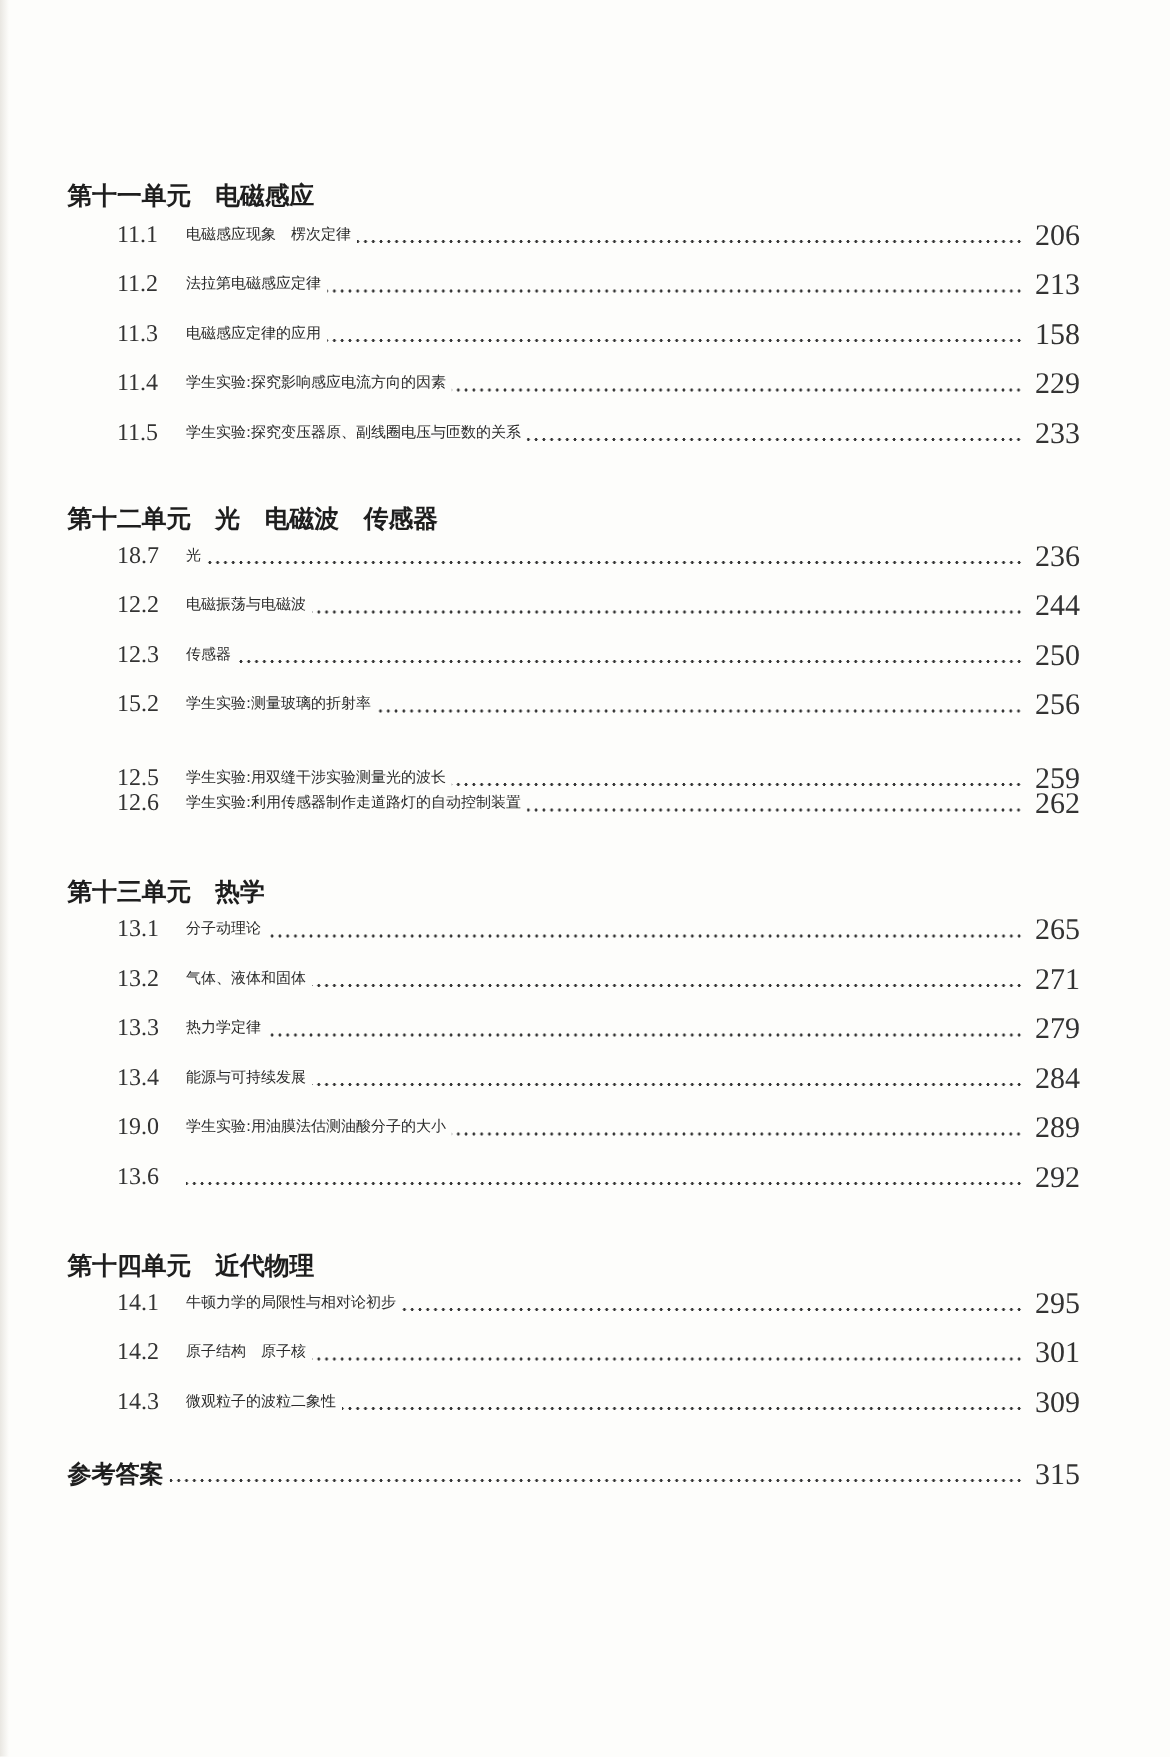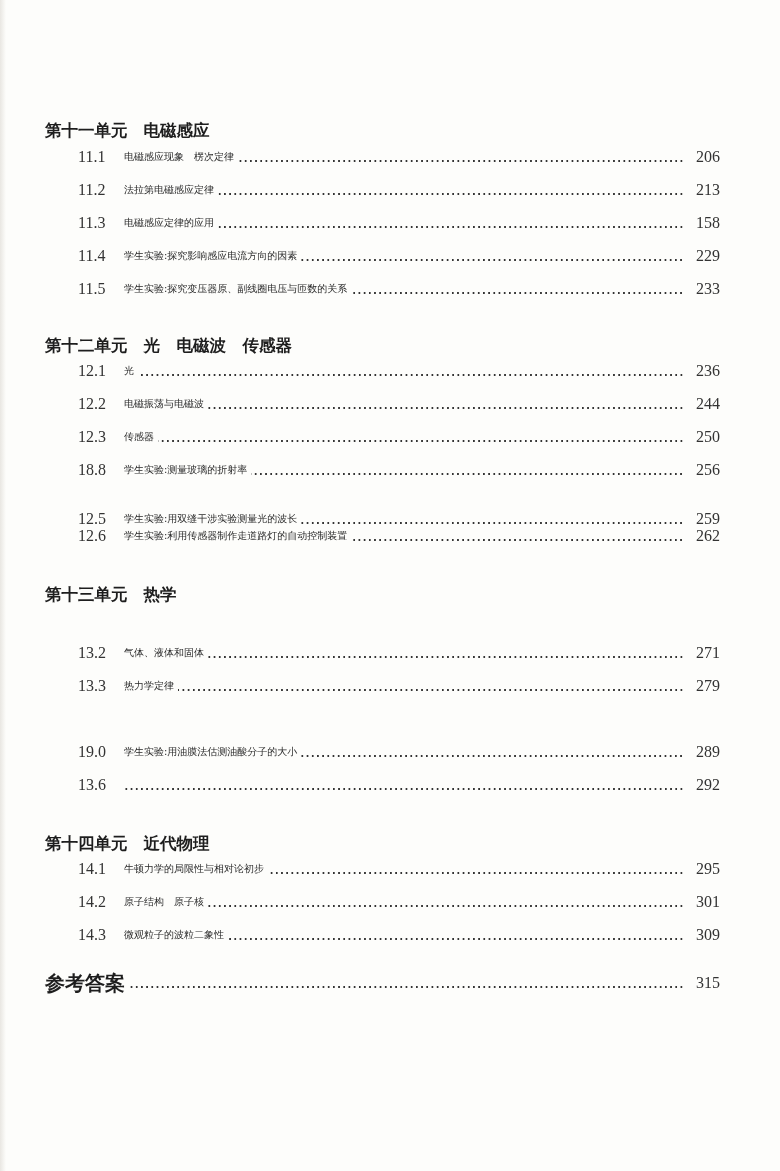--- a/index.html
+++ b/index.html
@@ -78,30 +78,30 @@
       height: 2px;
       background-image: radial-gradient(circle, #333 0.9px, transparent 1.1px);
       background-size: 5.2px 2px;
       background-repeat: repeat-x;
       background-position: right center;
     }
     .entry .page {
       flex: 0 0 28px;
       text-align: right;
       font-family: "Liberation Serif", "DejaVu Serif", serif;
-      font-size: 16px;
+      font-size: 20px;
       color: #333;
     }
     .entry.top-level {
       left: 45px;
       width: 675px;
     }
     .entry.top-level .title {
       font-weight: bold;
-      font-size: 20px;
+      font-size: 16px;
       color: #1e1e1e;
     }
   </style>
 </head>
 <body>
 
 <div class="page-edge"></div>
 
 <div class="toc">
 
@@ -134,70 +134,82 @@
   <div class="entry" style="top:278px">
     <span class="num">11.5</span>
     <span class="title">学生实验:探究变压器原、副线圈电压与匝数的关系</span>
     <span class="leader"></span>
     <span class="page">233</span>
   </div>
 
   <div class="unit-heading" style="top:336px"><span class="unit-no">第十二单元</span><span>光　电磁波　传感器</span></div>
 
   <div class="entry" style="top:360px">
-    <span class="num">12.1</span>
+    <span class="num">18.7</span>
     <span class="title">光</span>
     <span class="leader"></span>
     <span class="page">236</span>
   </div>
   <div class="entry" style="top:393px">
     <span class="num">12.2</span>
     <span class="title">电磁振荡与电磁波</span>
     <span class="leader"></span>
     <span class="page">244</span>
   </div>
   <div class="entry" style="top:426px">
     <span class="num">12.3</span>
     <span class="title">传感器</span>
     <span class="leader"></span>
     <span class="page">250</span>
   </div>
   <div class="entry" style="top:459px">
-    <span class="num">18.8</span>
+    <span class="num">15.2</span>
     <span class="title">学生实验:测量玻璃的折射率</span>
     <span class="leader"></span>
     <span class="page">256</span>
   </div>
   <div class="entry" style="top:508px">
     <span class="num">12.5</span>
     <span class="title">学生实验:用双缝干涉实验测量光的波长</span>
     <span class="leader"></span>
     <span class="page">259</span>
   </div>
   <div class="entry" style="top:525px">
     <span class="num">12.6</span>
     <span class="title">学生实验:利用传感器制作走道路灯的自动控制装置</span>
     <span class="leader"></span>
     <span class="page">262</span>
   </div>
 
   <div class="unit-heading" style="top:585px"><span class="unit-no">第十三单元</span><span>热学</span></div>
 
+  <div class="entry" style="top:609px">
+    <span class="num">13.1</span>
+    <span class="title">分子动理论</span>
+    <span class="leader"></span>
+    <span class="page">265</span>
+  </div>
   <div class="entry" style="top:642px">
     <span class="num">13.2</span>
     <span class="title">气体、液体和固体</span>
     <span class="leader"></span>
     <span class="page">271</span>
   </div>
   <div class="entry" style="top:675px">
     <span class="num">13.3</span>
     <span class="title">热力学定律</span>
     <span class="leader"></span>
     <span class="page">279</span>
   </div>
+  <div class="entry" style="top:708px">
+    <span class="num">13.4</span>
+    <span class="title">能源与可持续发展</span>
+    <span class="leader"></span>
+    <span class="page">284</span>
+  </div>
   <div class="entry" style="top:741px">
     <span class="num">19.0</span>
     <span class="title">学生实验:用油膜法估测油酸分子的大小</span>
     <span class="leader"></span>
     <span class="page">289</span>
   </div>
   <div class="entry" style="top:774px">
     <span class="num">13.6</span>
     <span class="leader"></span>
     <span class="page">292</span>

